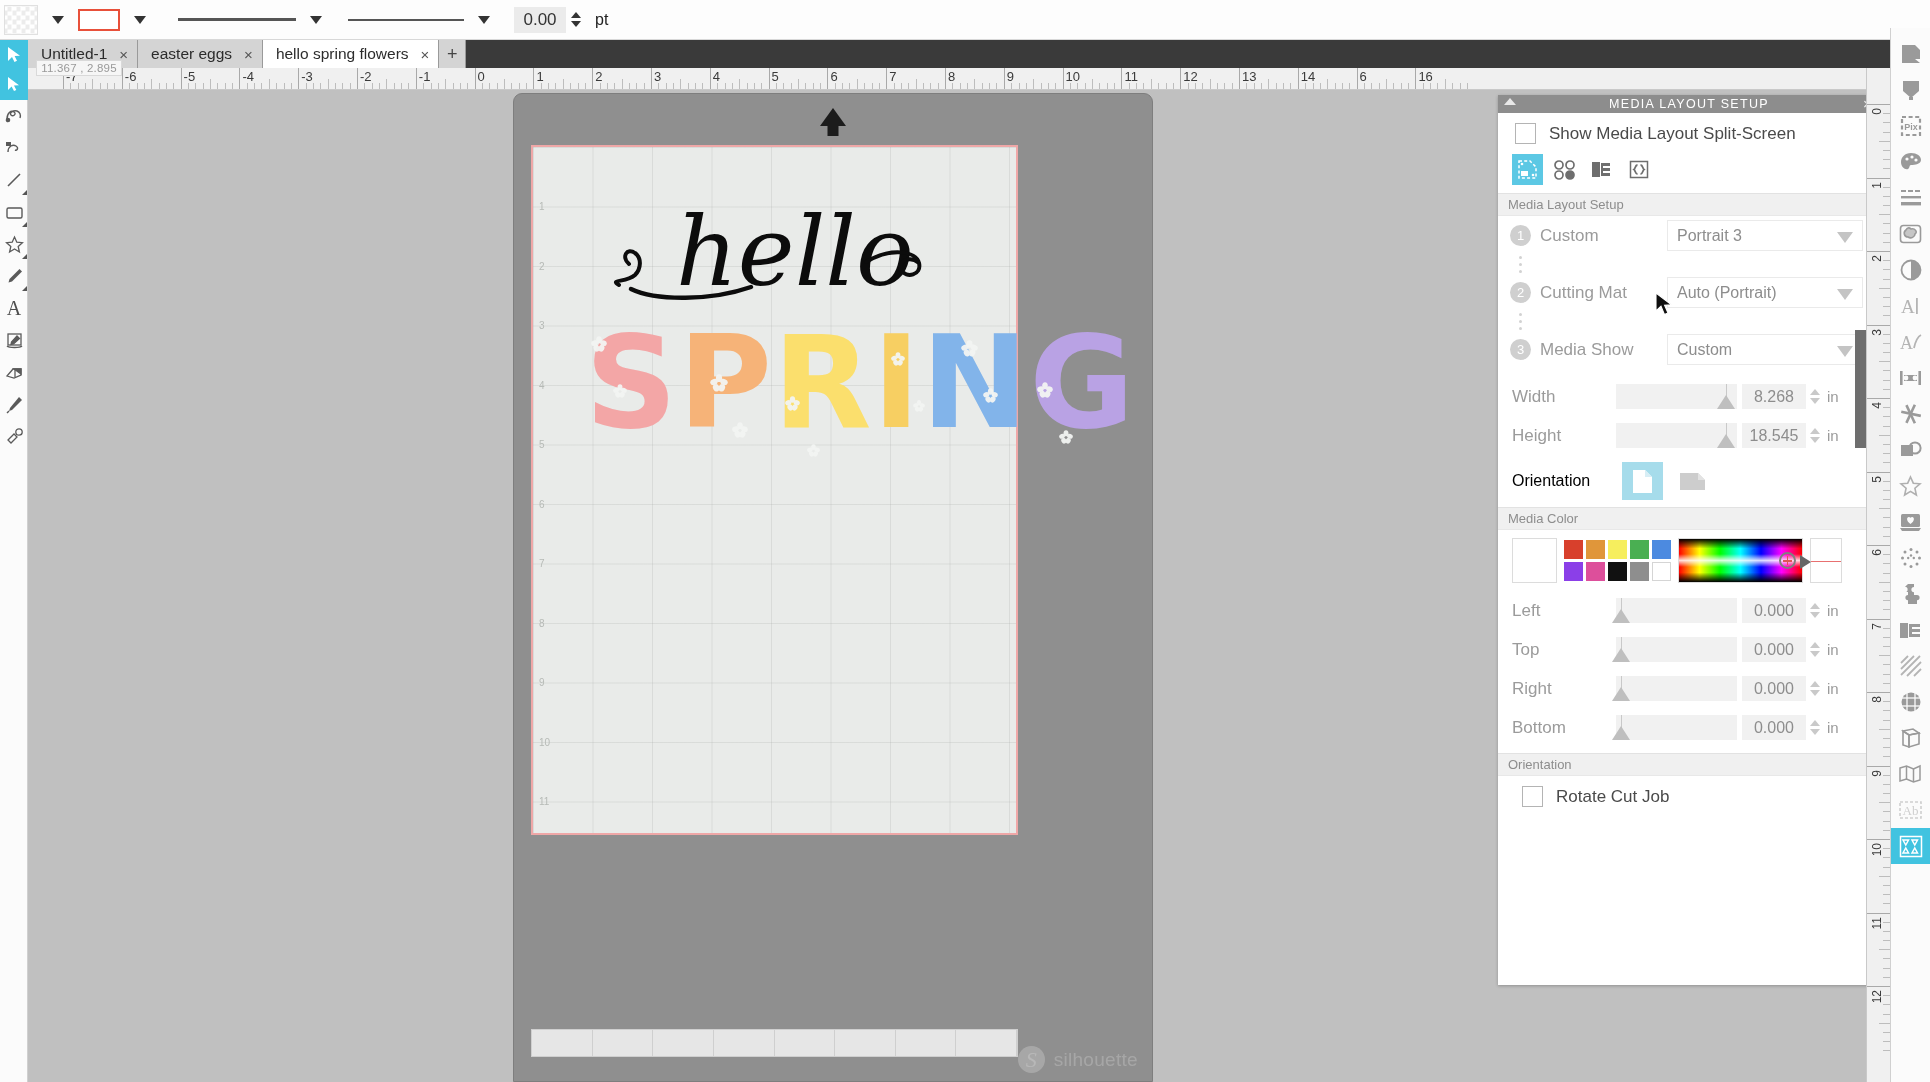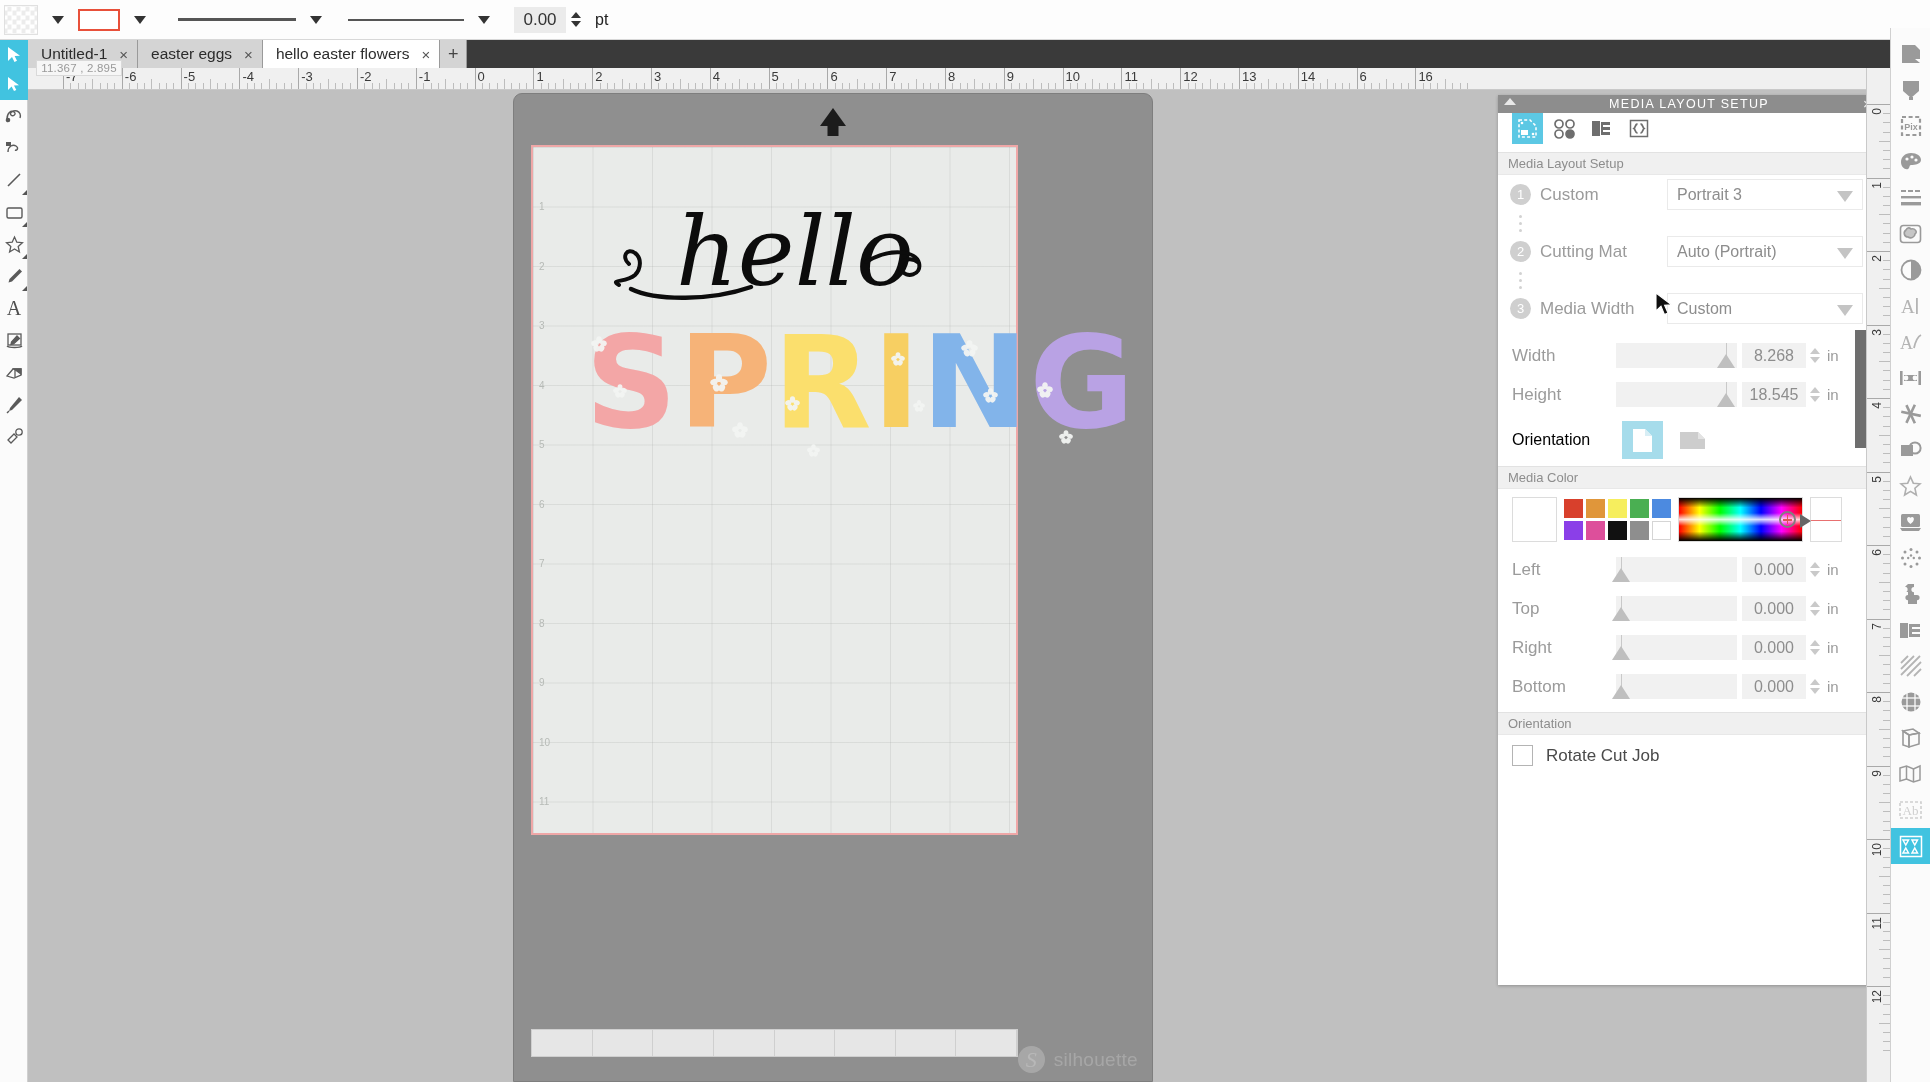--- a/index.html
+++ b/index.html
@@ -418,21 +418,21 @@
     </div>
     <div class="tab">
       <span>Untitled-1</span>
       <span class="x">×</span>
     </div>
     <div class="tab">
       <span>easter eggs</span>
       <span class="x">×</span>
     </div>
     <div class="tab active">
-      <span>hello easter flowers</span>
+      <span>hello spring flowers</span>
       <span class="x">×</span>
     </div>
     <div class="tab-add">+</div>
   </div>
 
   <div class="hruler">
     <div class="tickwrap" id="hticks">
         <div class="maj" style="left: 63px;"></div>
         <div class="lbl" style="left: 63px;">-7</div>
         <div class="min" style="left: 70.35px; height: 6px;"></div>
@@ -880,20 +880,24 @@
     </div>
   </div>
 
   <div class="panel">
     <div class="panel-head">
       <span class="collapse"></span>
       <span>MEDIA LAYOUT SETUP</span>
       <span class="close">×</span>
     </div>
 
+    <div class="chk-row">
+      <div class="chk"></div>
+      <div class="chk-label">Show Media Layout Split-Screen</div>
+    </div>
 
     <div class="tabrow">
       <div class="ptab sel">
         <svg width="21" height="21" viewBox="0 0 21 21" fill="none" stroke="#fff" stroke-width="1.5">
           <path d="M2 2 L13 2 L19 8 L19 19 L2 19 Z" stroke-dasharray="3 2.2"></path>
           <rect x="4" y="12" width="7" height="5" fill="#fff" stroke="none"></rect>
           <circle cx="5" cy="5" r="1.3" fill="#fff" stroke="none"></circle>
           <circle cx="16" cy="16" r="1.3" fill="#fff" stroke="none"></circle>
         </svg>
       </div>
@@ -945,21 +949,21 @@
       </div>
     </div>
     <div class="dots">
         <i></i>
         <i></i>
         <i></i>
       </div>
 
     <div class="frow">
       <div class="fnum">3</div>
-      <div class="flabel">Media Width</div>
+      <div class="flabel">Media Show</div>
       <div class="dropdown">
         <span>Custom</span>
         <span class="dcaret"></span>
       </div>
     </div>
 
     <div style="height:8px"></div>
 
     <div class="srow">
       <div class="slabel">Width</div>
@@ -1084,21 +1088,21 @@
       </div>
       <div class="valbox">0.000</div>
       <div class="vspin">
           <i class="up"></i>
           <i class="dn"></i>
         </div>
       <div class="sunit">in</div>
     </div>
 
     <div class="sec-head" style="margin-top:6px">Orientation</div>
-    <div class="chk-row" style="padding-left:14px">
+    <div class="chk-row" style="padding-left:24px">
       <div class="chk"></div>
       <div class="chk-label">Rotate Cut Job</div>
     </div>
   </div>
 
   <div class="vruler">
     <div id="vticks" style="position:absolute;inset:0;">
         <div class="maj" style="top: 36px;"></div>
         <div class="lbl" style="top: 40px;">0</div>
         <div class="min" style="top: 45.1875px; width: 7px;"></div>

